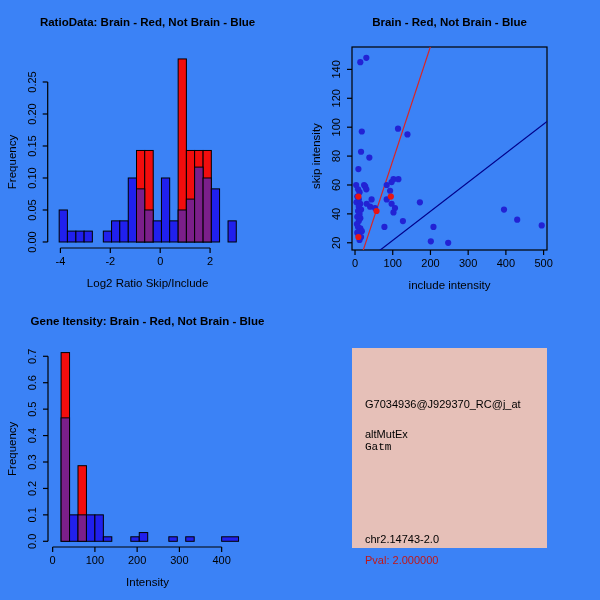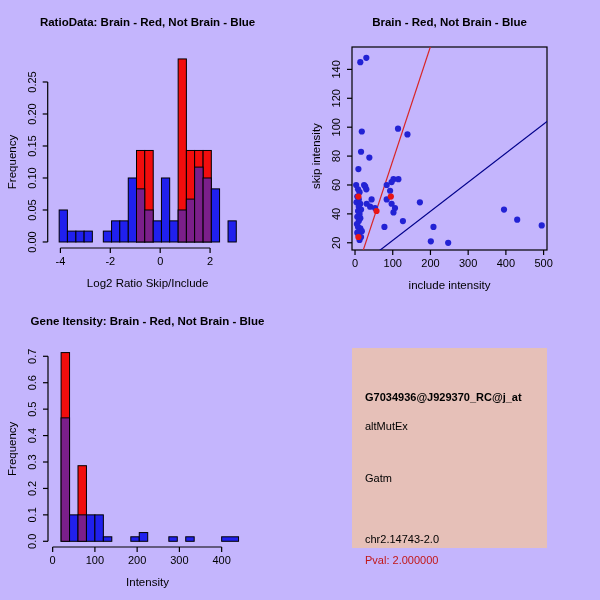--- a/index.html
+++ b/index.html
@@ -1,23 +1,23 @@
 <!DOCTYPE html>
 <html><head>
 <meta charset="utf-8">
 <style>
   html,body{margin:0;padding:0;background:#fff;}
-  .figure{position:relative;width:600px;height:600px;background:#c4b5fd;
+  .figure{position:relative;width:600px;height:600px;background:#3b82f6;
           font-family:"Liberation Sans",sans-serif;overflow:hidden;}
   .figure svg{position:absolute;left:0;top:0;}
   .info-card{position:absolute;left:352px;top:348px;width:195px;height:200px;}
   .info-card .line{position:absolute;left:13px;font-size:11px;color:#000;white-space:nowrap;}
-  .line-probe{top:43px;font-weight:bold;}
-  .line-analysis{top:72px;}
-  .line-gene{top:124px;}
+  .line-probe{top:50px;}
+  .line-analysis{top:80px;}
+  .line-gene{top:93px;font-family:Liberation Mono, monospace;}
   .line-loc{top:146px;margin-top:39px;}
   .line-pval{top:174px;}
   text{font-family:"Liberation Sans",sans-serif;}
 </style>
 </head>
 <body>
 
 <div class="figure">
   <svg id="fig" width="600" height="600" viewBox="0 0 600 600">
       <g>

